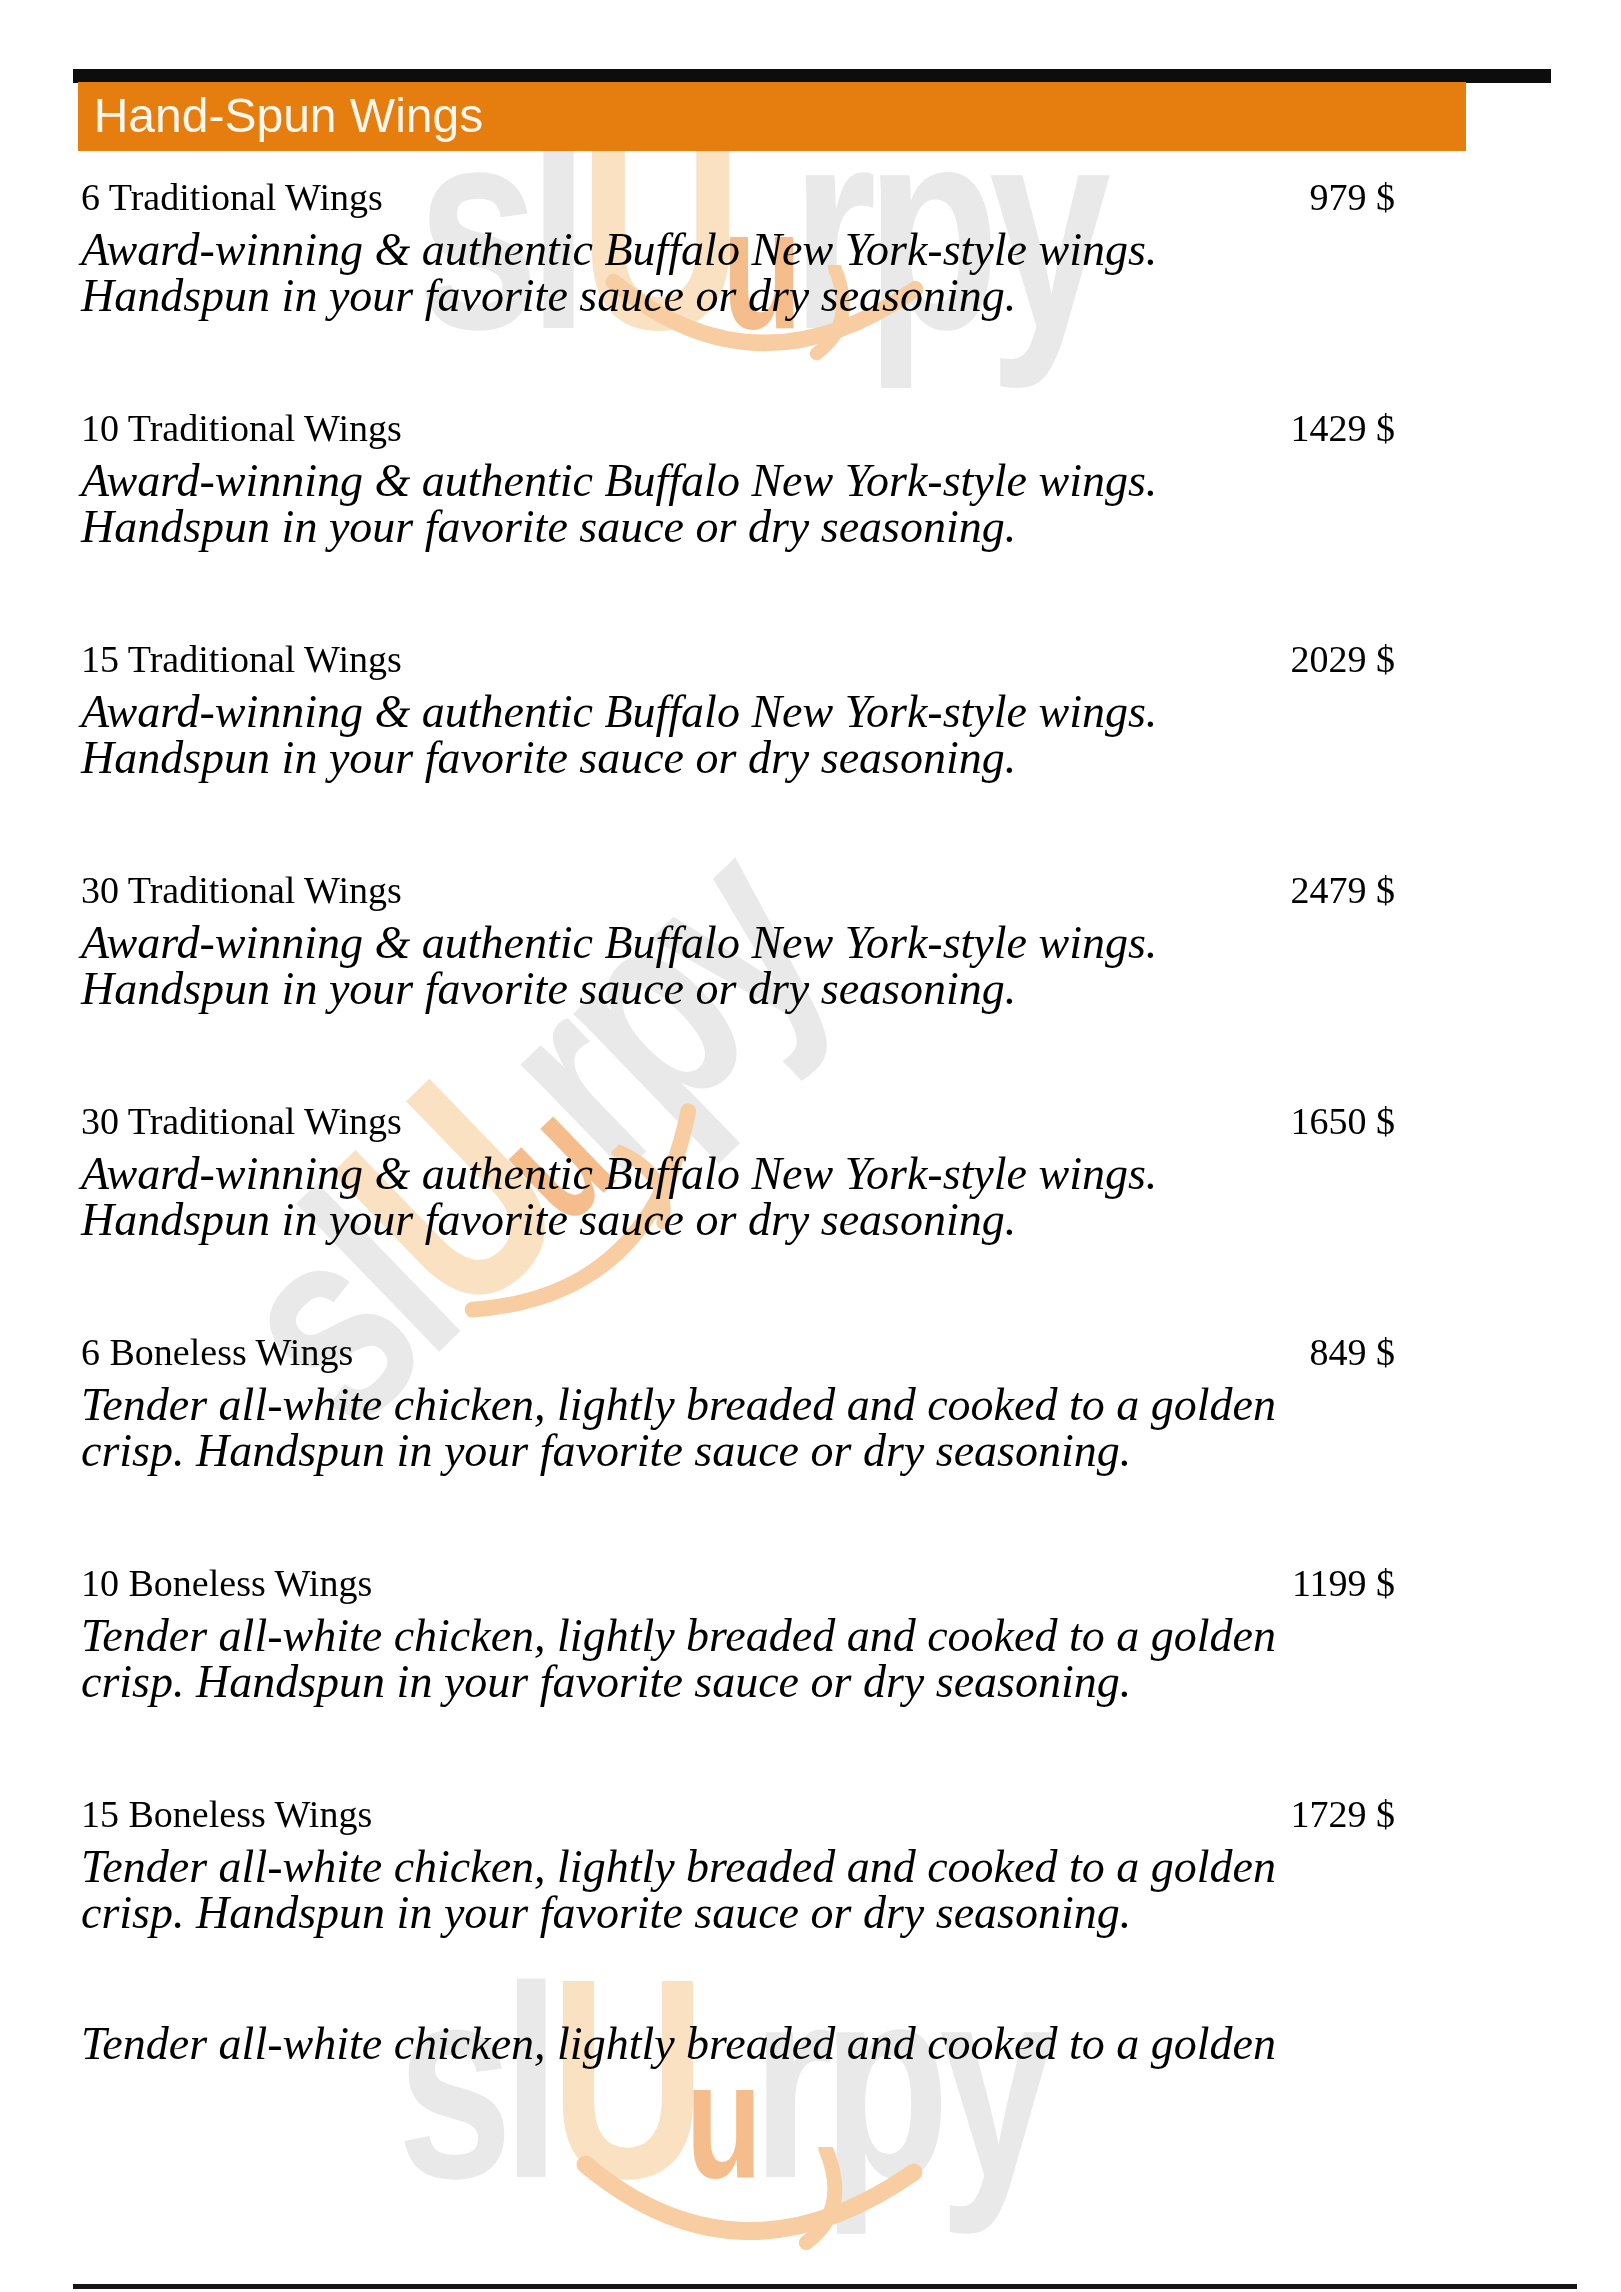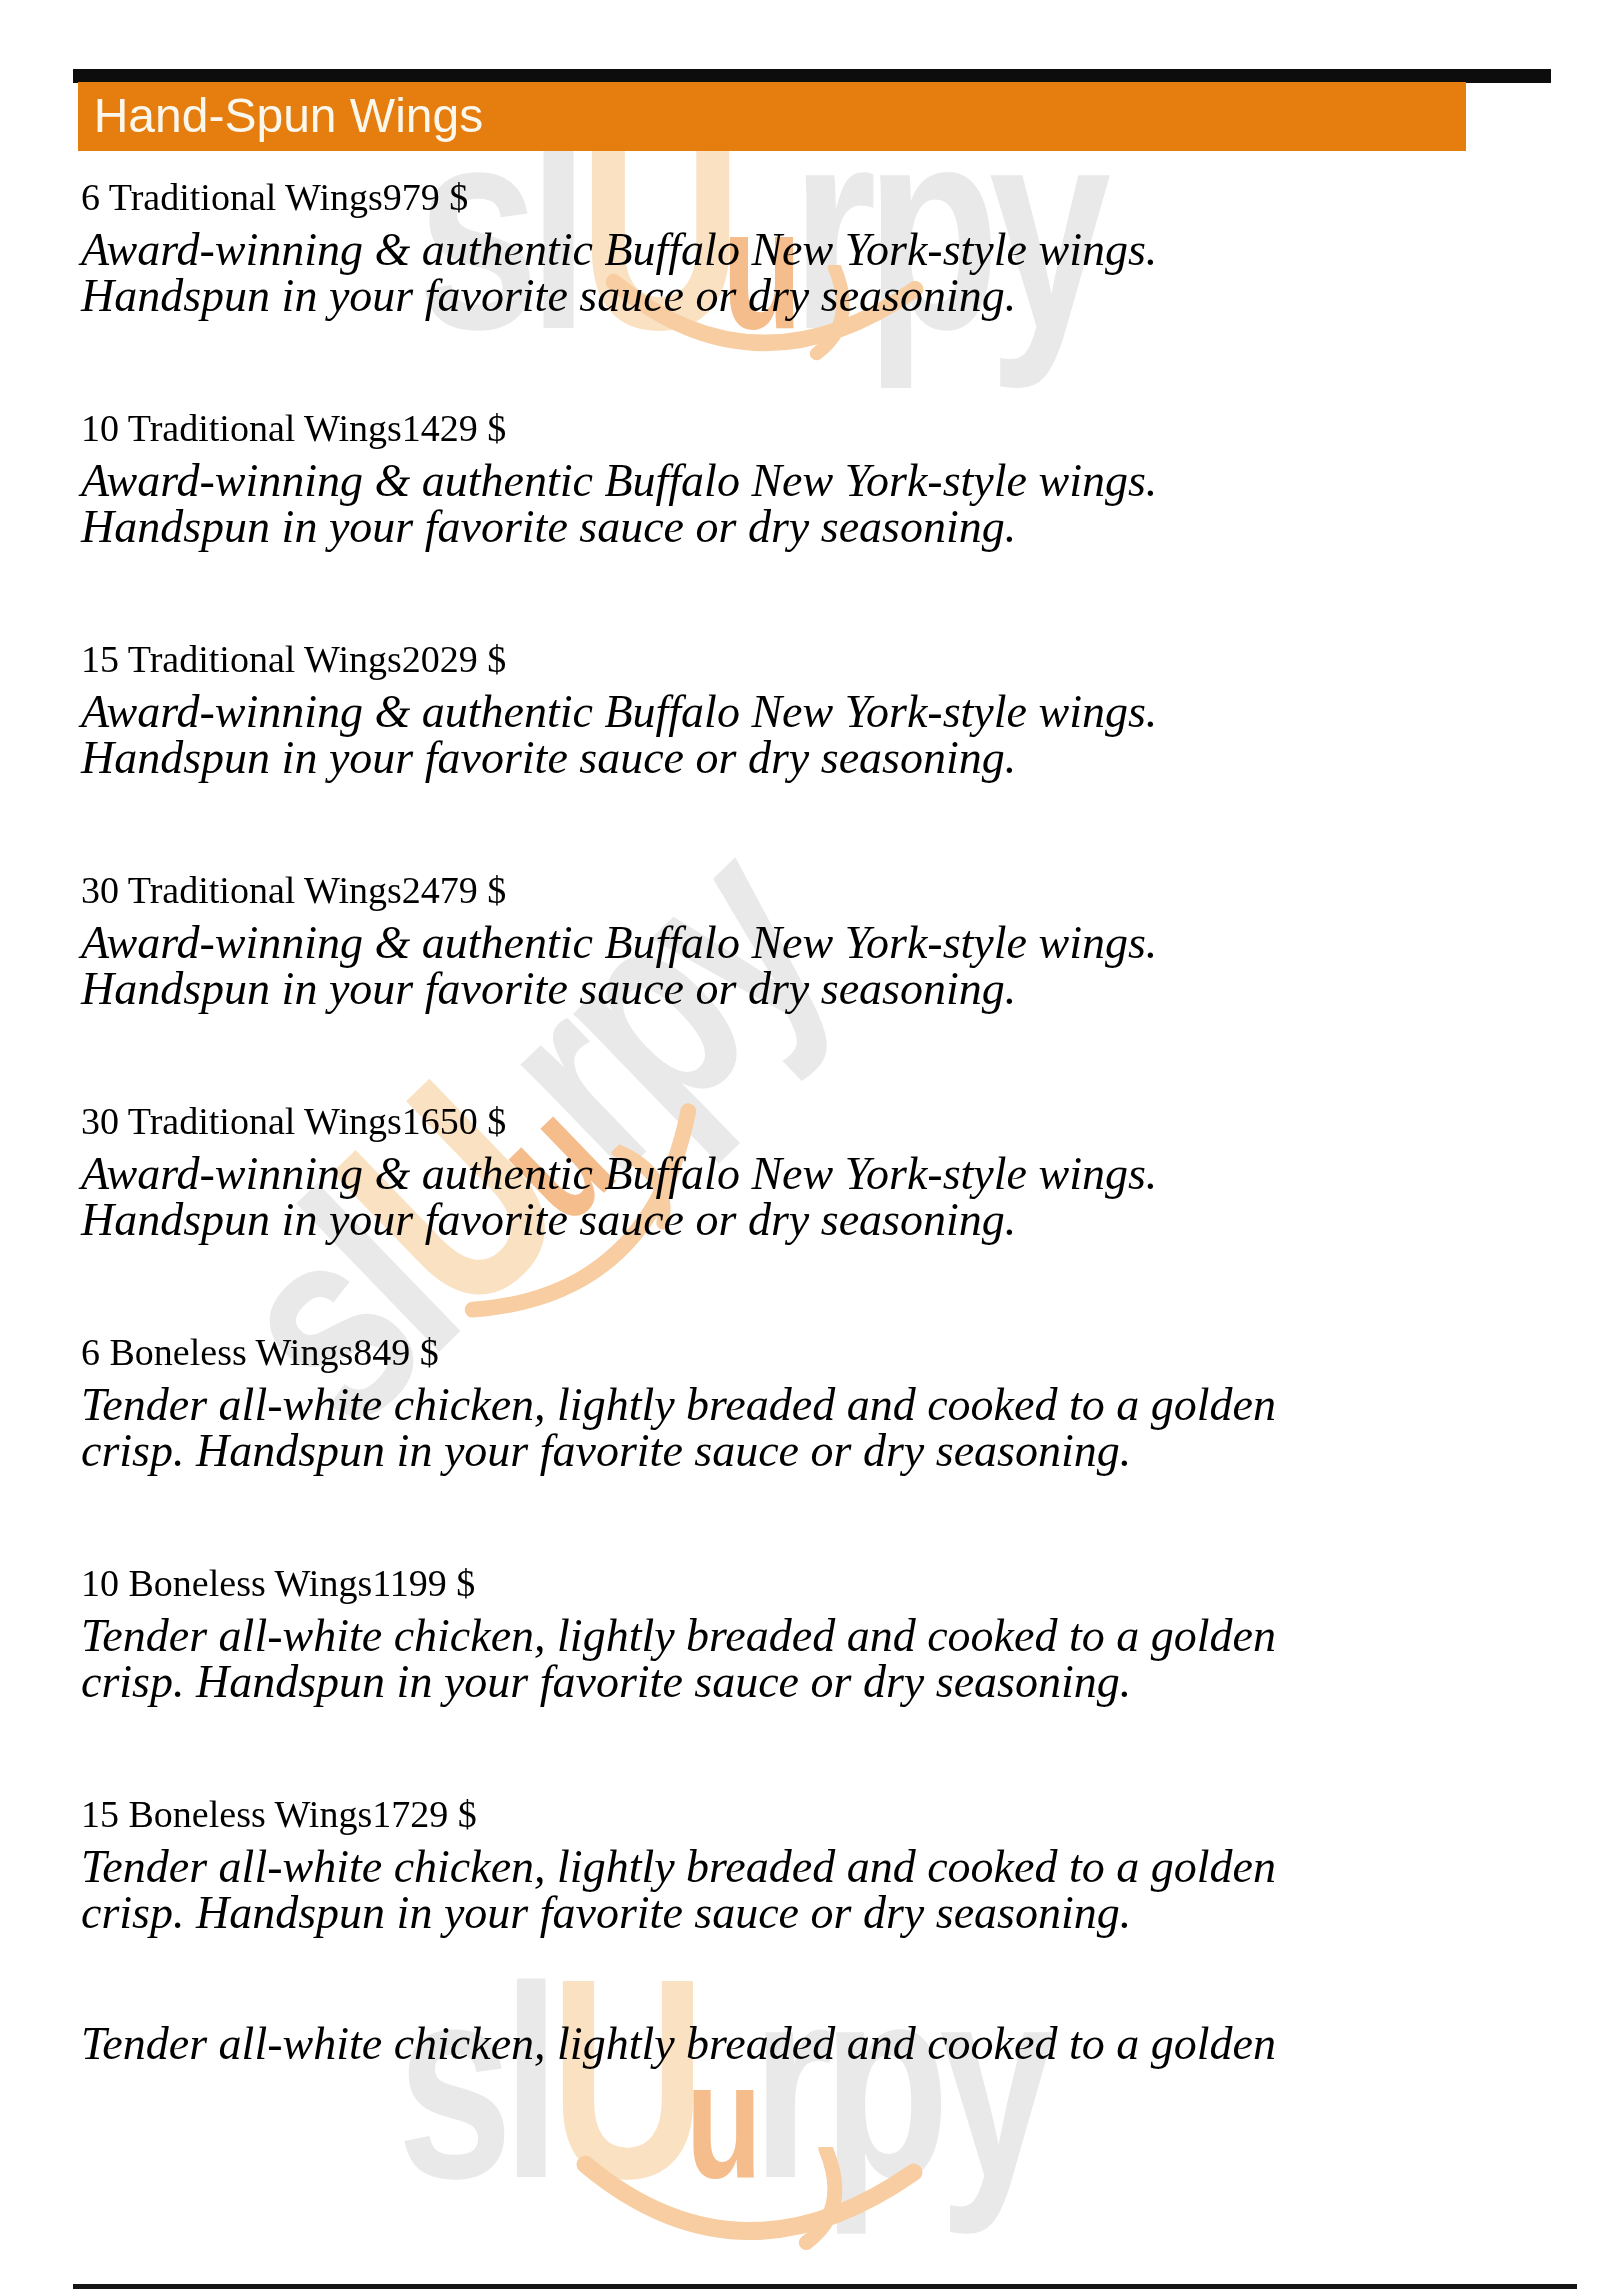--- a/index.html
+++ b/index.html
@@ -31,21 +31,21 @@
   .topbar{position:absolute;left:73px;top:69px;width:1478px;height:13.7px;
       background:#0d0d0d;z-index:1;}
   .header{position:absolute;left:78px;top:82px;width:1388px;height:69px;
       background:#e67d0f;z-index:1;}
   .header-title{position:absolute;left:15.7px;top:0;height:69px;line-height:67px;
       font-family:"Liberation Sans", sans-serif;font-size:48px;color:#fbf7ec;}
 
   
   .list{position:absolute;left:81px;top:173px;width:1314px;z-index:1;}
   .item{height:231px;}
-  .item-row{display:flex;justify-content:flex-start;align-items:baseline;
+  .item-row{display:flex;justify-content:space-between;align-items:baseline;
       font-size:38px;line-height:48px;margin-bottom:5.9px;}
   .item-name{white-space:nowrap;}
   .item-price{white-space:nowrap;text-align:right;}
   .item-desc{font-size:46px;line-height:46px;font-style:italic;}
 
   
   .bottombar{position:absolute;left:73px;top:2284px;width:1504px;height:4.9px;
       background:#151515;z-index:1;}
 </style>
 </head>

